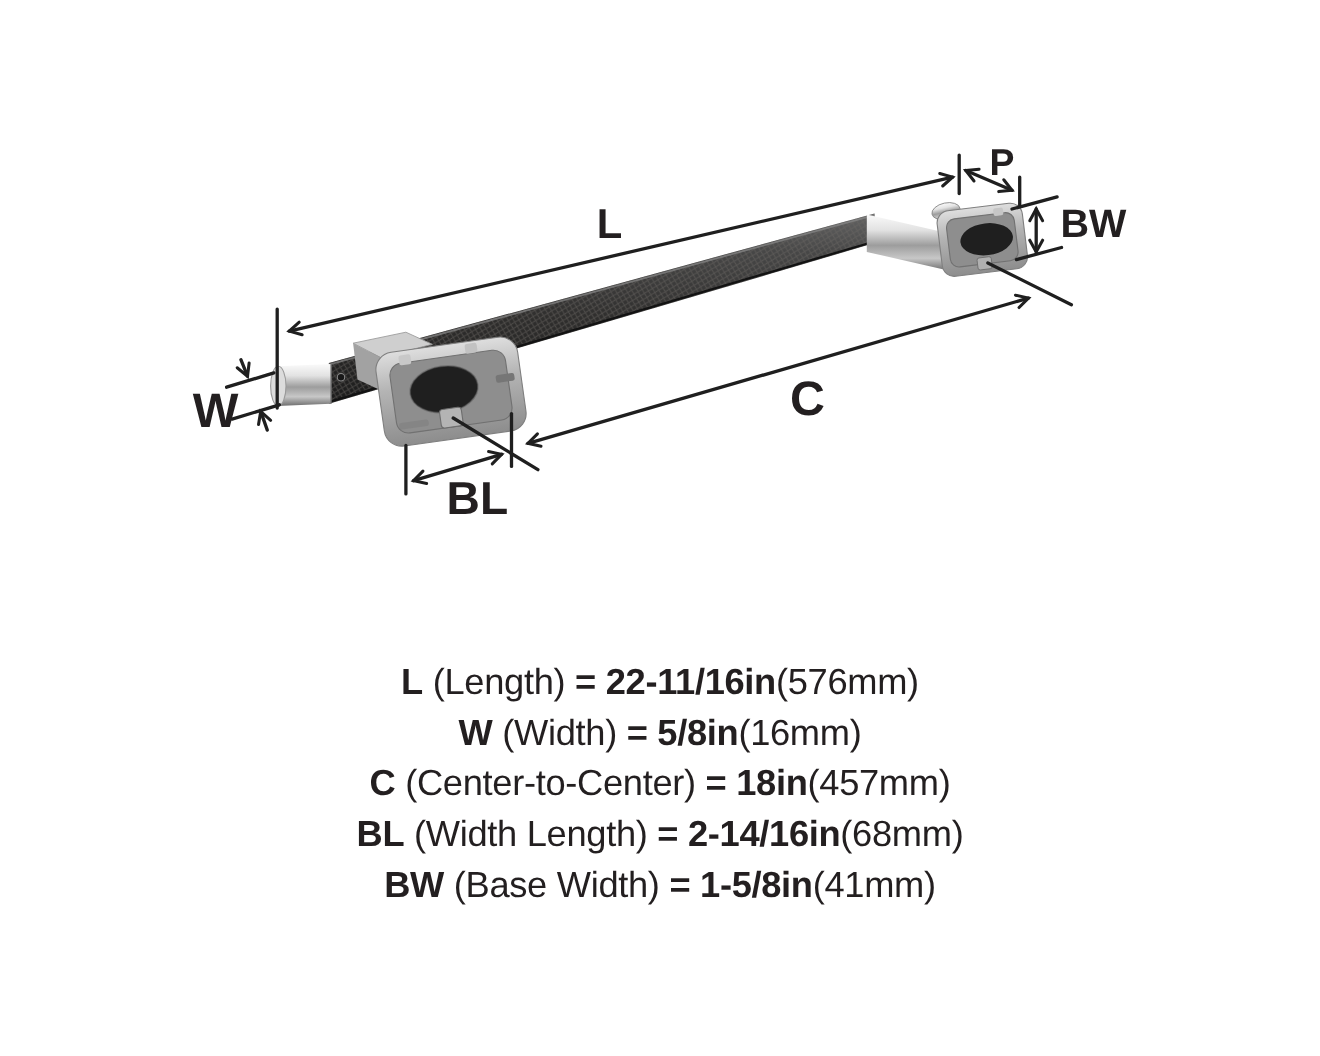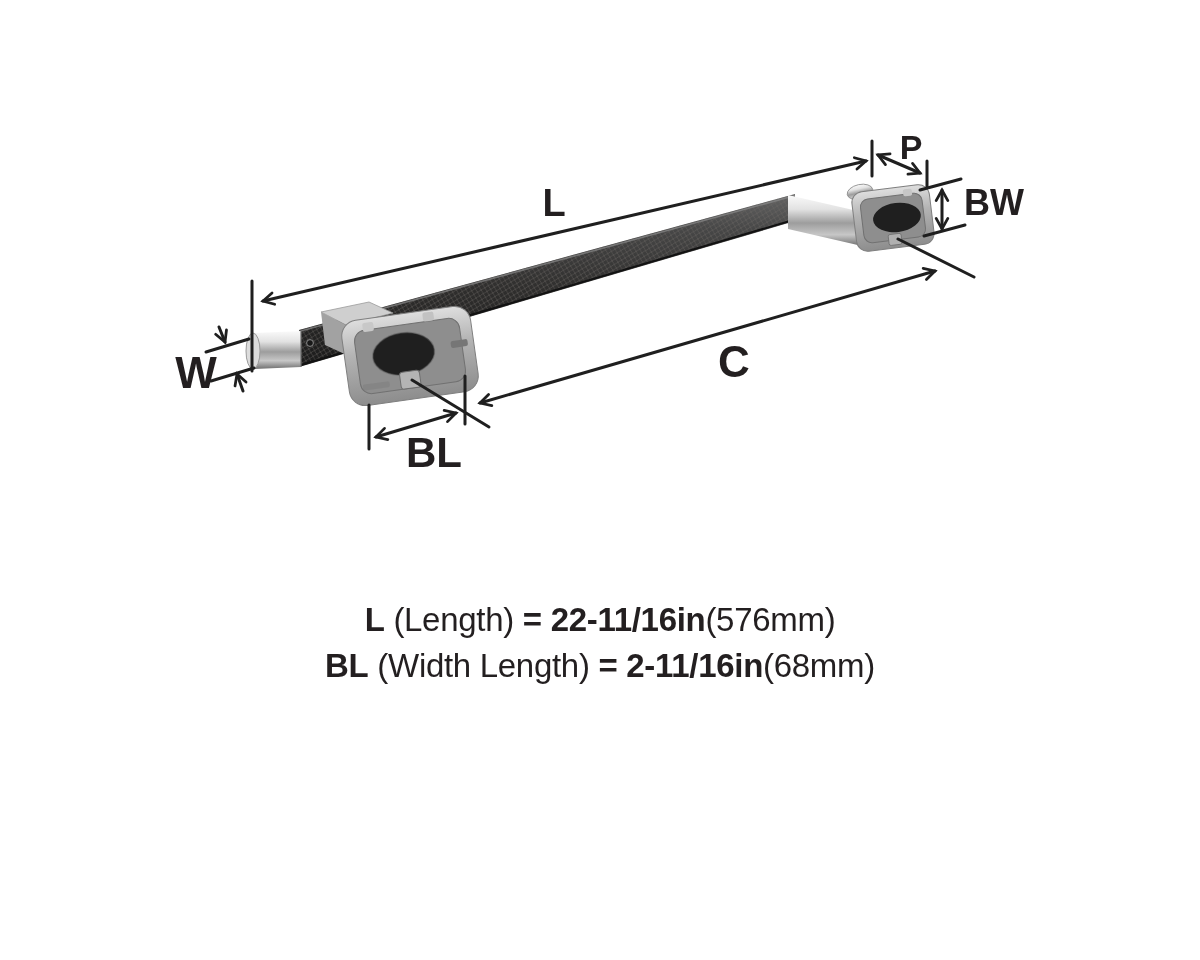--- a/index.html
+++ b/index.html
@@ -161,16 +161,19 @@
       <text class="lbl" x="196" y="388" font-size="44">W</text>
       <text class="lbl" x="911" y="159" font-size="34">P</text>
       <text class="lbl" x="994" y="215" font-size="36">BW</text>
       <text class="lbl" x="734" y="377" font-size="44">C</text>
       <text class="lbl" x="434" y="467" font-size="42">BL</text>
     </g>
   </svg>
 
   <div class="specs">
     <div class="spec-line"><span class="b">L</span> <span class="r">(Length)</span> <span class="b">=</span> <span class="b">22-11/16in</span><span class="r">(576mm)</span></div>
-    <div class="spec-line"><span class="b">BL</span> <span class="r">(Width Length)</span> <span class="b">=</span> <span class="b">2-11/16in</span><span class="r">(68mm)</span></div>
+    <div class="spec-line"><span class="b">W</span> <span class="r">(Width)</span> <span class="b">=</span> <span class="b">5/8in</span><span class="r">(16mm)</span></div>
+    <div class="spec-line"><span class="b">C</span> <span class="r">(Center-to-Center)</span> <span class="b">=</span> <span class="b">18in</span><span class="r">(457mm)</span></div>
+    <div class="spec-line"><span class="b">BL</span> <span class="r">(Width Length)</span> <span class="b">=</span> <span class="b">2-14/16in</span><span class="r">(68mm)</span></div>
+    <div class="spec-line"><span class="b">BW</span> <span class="r">(Base Width)</span> <span class="b">=</span> <span class="b">1-5/8in</span><span class="r">(41mm)</span></div>
   </div>
 
 </div>
 
 </body></html>

